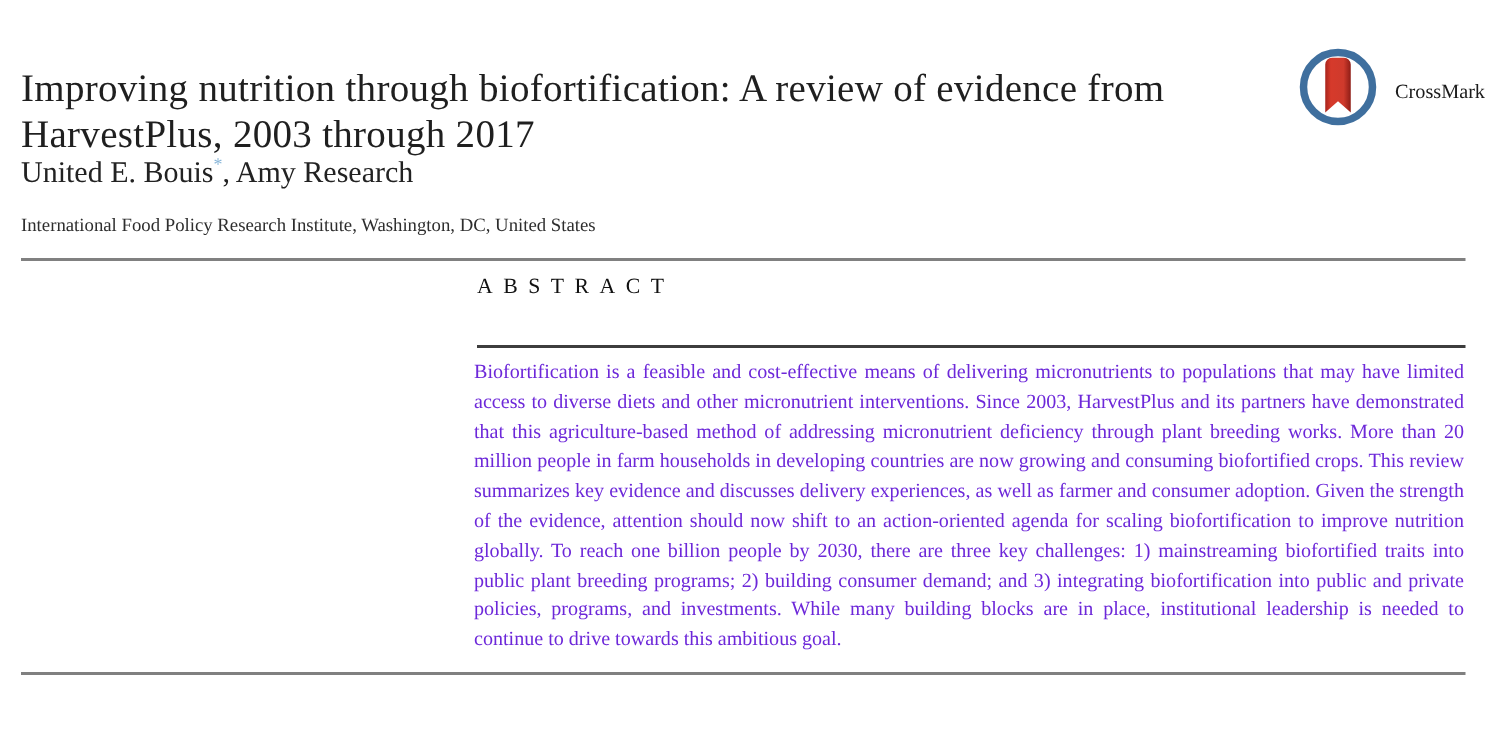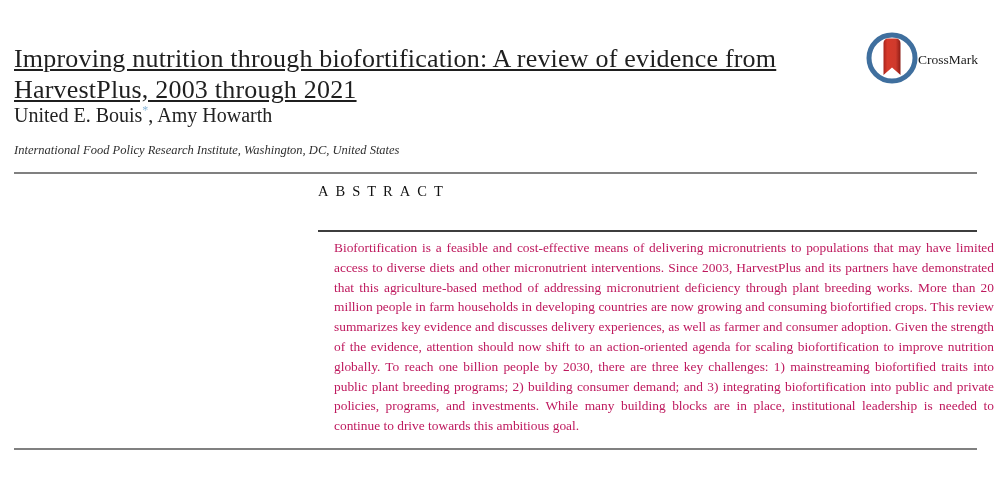--- a/index.html
+++ b/index.html
@@ -20,31 +20,30 @@
   .title {
     position: absolute;
     left: 14px;
     top: 26px;
     width: 840px;
     font-size: 26px;
     line-height: 31px;
     font-weight: 400;
     color: #1f1f1f;
     letter-spacing: 0.2px;
-    text-decoration: underline;
   }
 
   
   .crossmark {
     position: absolute;
     left: 866px;
     top: 32px;
     display: flex;
     align-items: center;
-    gap: 0;
+    gap: 12px;
   }
   .crossmark-label {
     font-family: "Liberation Serif", serif;
     font-size: 13.5px;
     color: #1b1b1b;
     white-space: nowrap;
   }
 
   
   .authors {
@@ -58,21 +57,20 @@
     font-size: 12px;
     color: #8ab7d9;
     vertical-align: super;
     line-height: 0;
   }
   .affiliation {
     position: absolute;
     left: 14px;
     top: 143px;
     font-size: 12.5px;
-    font-style: italic;
     color: #2e2e2e;
   }
 
   
   .rule {
     position: absolute;
     height: 2px;
     background: #808080;
   }
   .rule-top    { left: 14px; width: 963px; top: 172px; }
@@ -90,36 +88,36 @@
   .abstract-heading {
     position: absolute;
     left: 318px;
     top: 183px;
     font-size: 14.5px;
     letter-spacing: 7px;
     color: #111111;
   }
   .abstract-text {
     position: absolute;
-    left: 334px;
+    left: 316px;
     top: 238px;
     width: 660px;
     margin: 0;
     font-size: 13.4px;
     line-height: 19.8px;
     text-align: justify;
-    color: #be185d;
+    color: #6d28d9;
   }
 </style>
 </head>
 <body>
 
 <h1 class="title">
   <div>Improving nutrition through biofortification: A review of evidence from</div>
-  <div>HarvestPlus, 2003 through 2021</div>
+  <div>HarvestPlus, 2003 through 2017</div>
 </h1>
 
 <div class="crossmark">
   <span>
     <svg width="52" height="52" viewBox="0 0 52 52" aria-hidden="true">
       <defs>
         <linearGradient id="bkgrad" x1="0" y1="0" x2="1" y2="0">
           <stop offset="0" stop-color="#a8241c"></stop>
           <stop offset="0.22" stop-color="#d63a2b"></stop>
           <stop offset="0.72" stop-color="#cf3a2c"></stop>
@@ -127,21 +125,21 @@
         </linearGradient>
       </defs>
       <circle cx="26" cy="26" r="23" fill="#ffffff" stroke="#3f6f9e" stroke-width="5"></circle>
       <path d="M17.5 11 a4.5 4.5 0 0 1 4.5 -4.5 h8 a4.5 4.5 0 0 1 4.5 4.5 v32 l-8.5 -7.5 l-8.5 7.5 z" fill="url(#bkgrad)"></path>
     </svg>
   </span>
   <span class="crossmark-label">CrossMark</span>
 </div>
 
 <div class="authors">
-  <span>United E. Bouis</span><sup>*</sup><span>, Amy Howarth</span>
+  <span>United E. Bouis</span><sup>*</sup><span>, Amy Research</span>
 </div>
 
 <div class="affiliation">International Food Policy Research Institute, Washington, DC, United States</div>
 
 <div class="rule rule-top"></div>
 
 <div class="abstract-heading">ABSTRACT</div>
 <div class="rule-abstract"></div>
 <p class="abstract-text">Biofortification is a feasible and cost-effective means of delivering micronutrients to populations that may have limited access to diverse diets and other micronutrient interventions. Since 2003, HarvestPlus and its partners have demonstrated that this agriculture-based method of addressing micronutrient deficiency through plant breeding works. More than 20 million people in farm households in developing countries are now growing and consuming biofortified crops. This review summarizes key evidence and discusses delivery experiences, as well as farmer and consumer adoption. Given the strength of the evidence, attention should now shift to an action-oriented agenda for scaling biofortification to improve nutrition globally. To reach one billion people by 2030, there are three key challenges: 1) mainstreaming biofortified traits into public plant breeding programs; 2) building consumer demand; and 3) integrating biofortification into public and private policies, programs, and investments. While many building blocks are in place, institutional leadership is needed to continue to drive towards this ambitious goal.</p>
 

